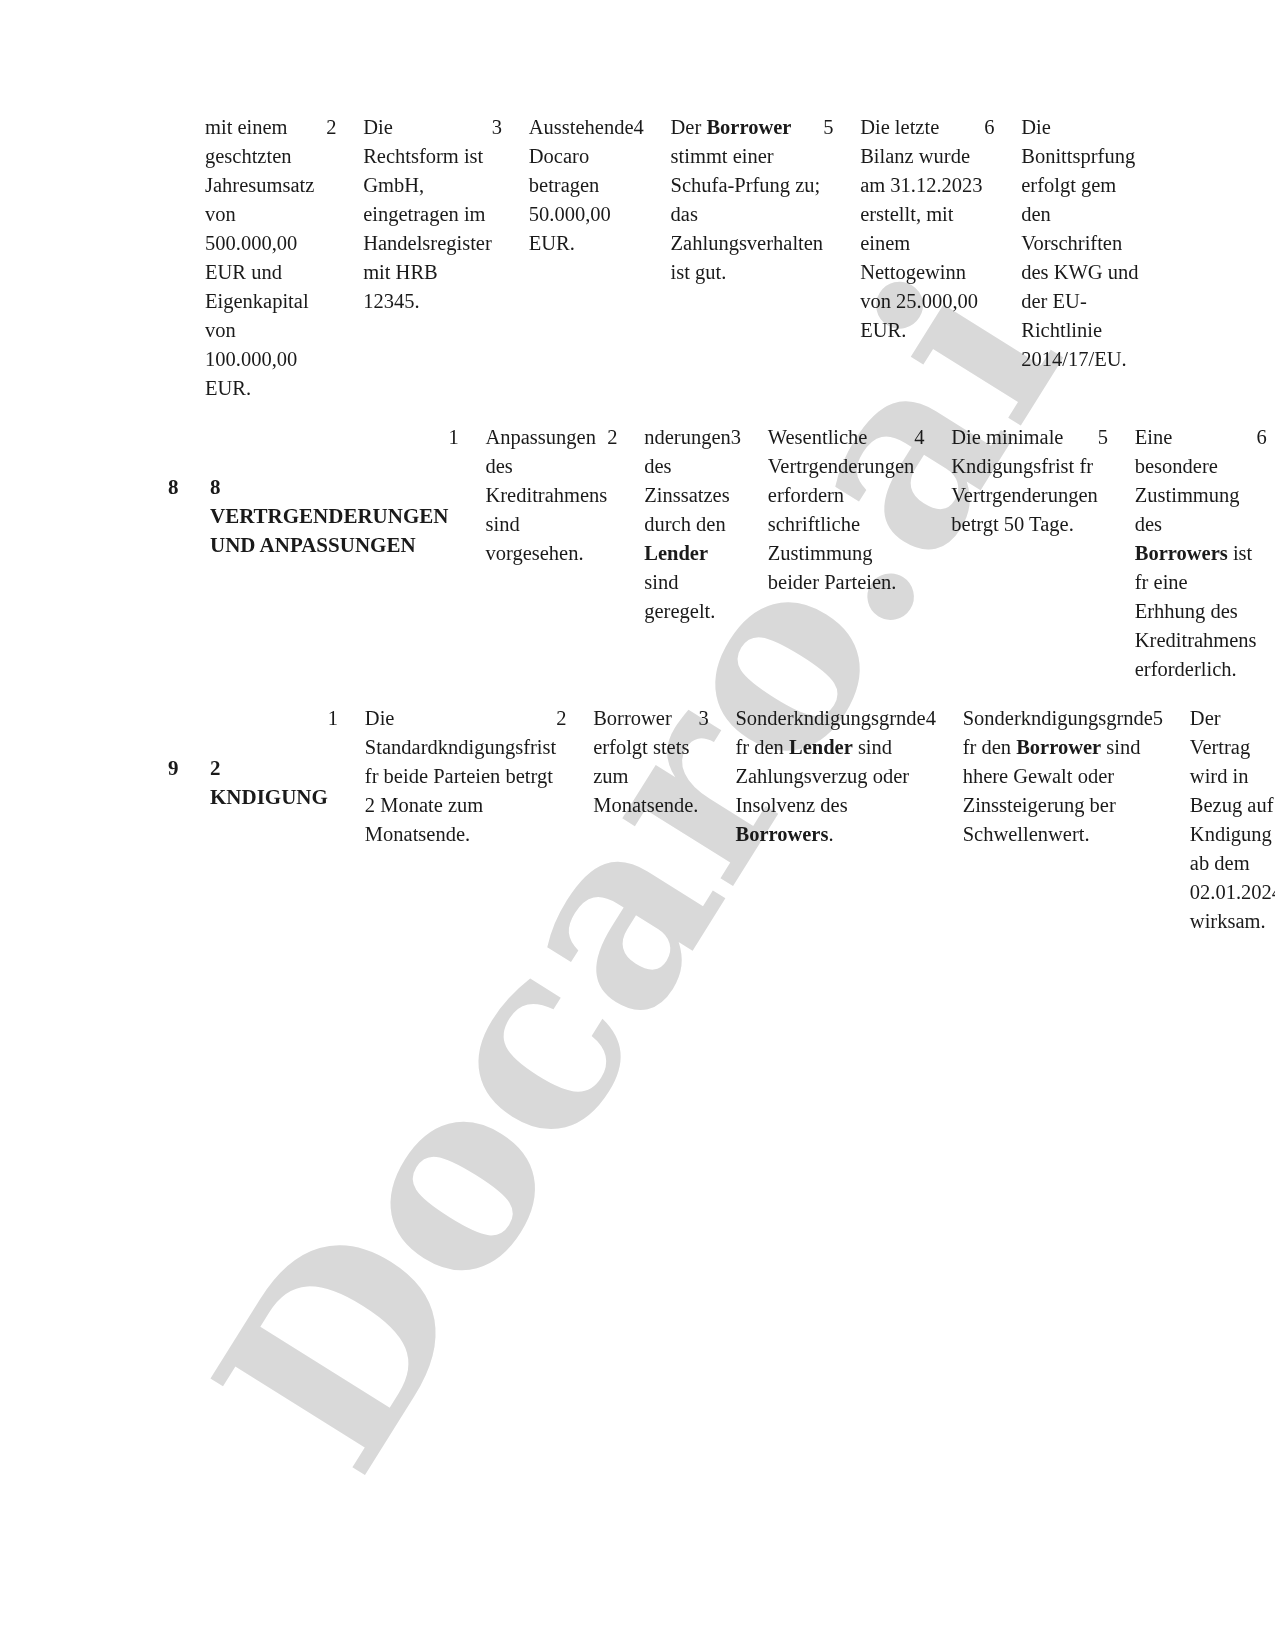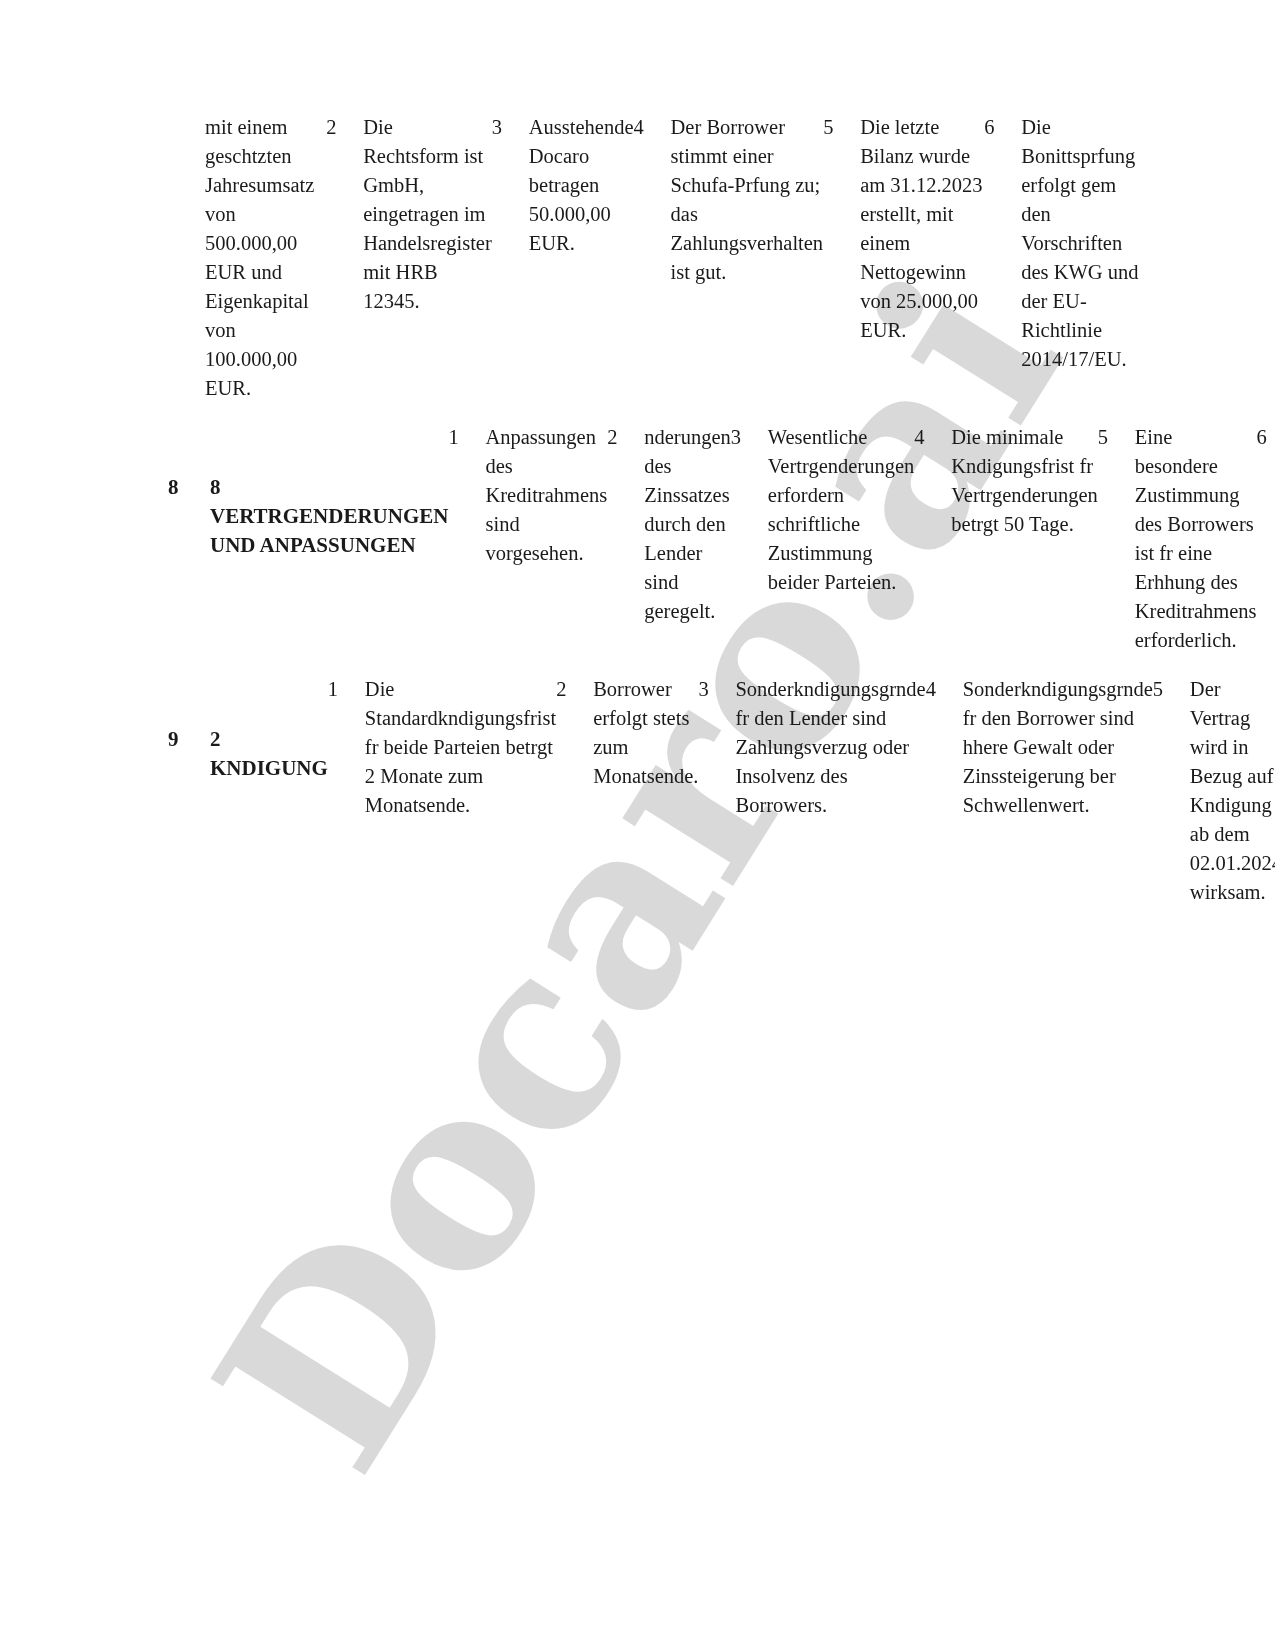--- a/index.html
+++ b/index.html
@@ -57,21 +57,21 @@
   }
   .row.heading {
     margin-top: 50px;
     font-weight: bold;
     font-size: 21px;
   }
   .row.heading .txt {
     padding-left: 5px;
   }
   .txt strong {
-    font-weight: normal;
+    font-weight: bold;
   }
 </style>
 </head>
 <body>
 
 <div class="page">
   <div class="watermark">Docaro.ai</div>
   <div class="content">
       <section class="contract-section">
         <div class="row">

